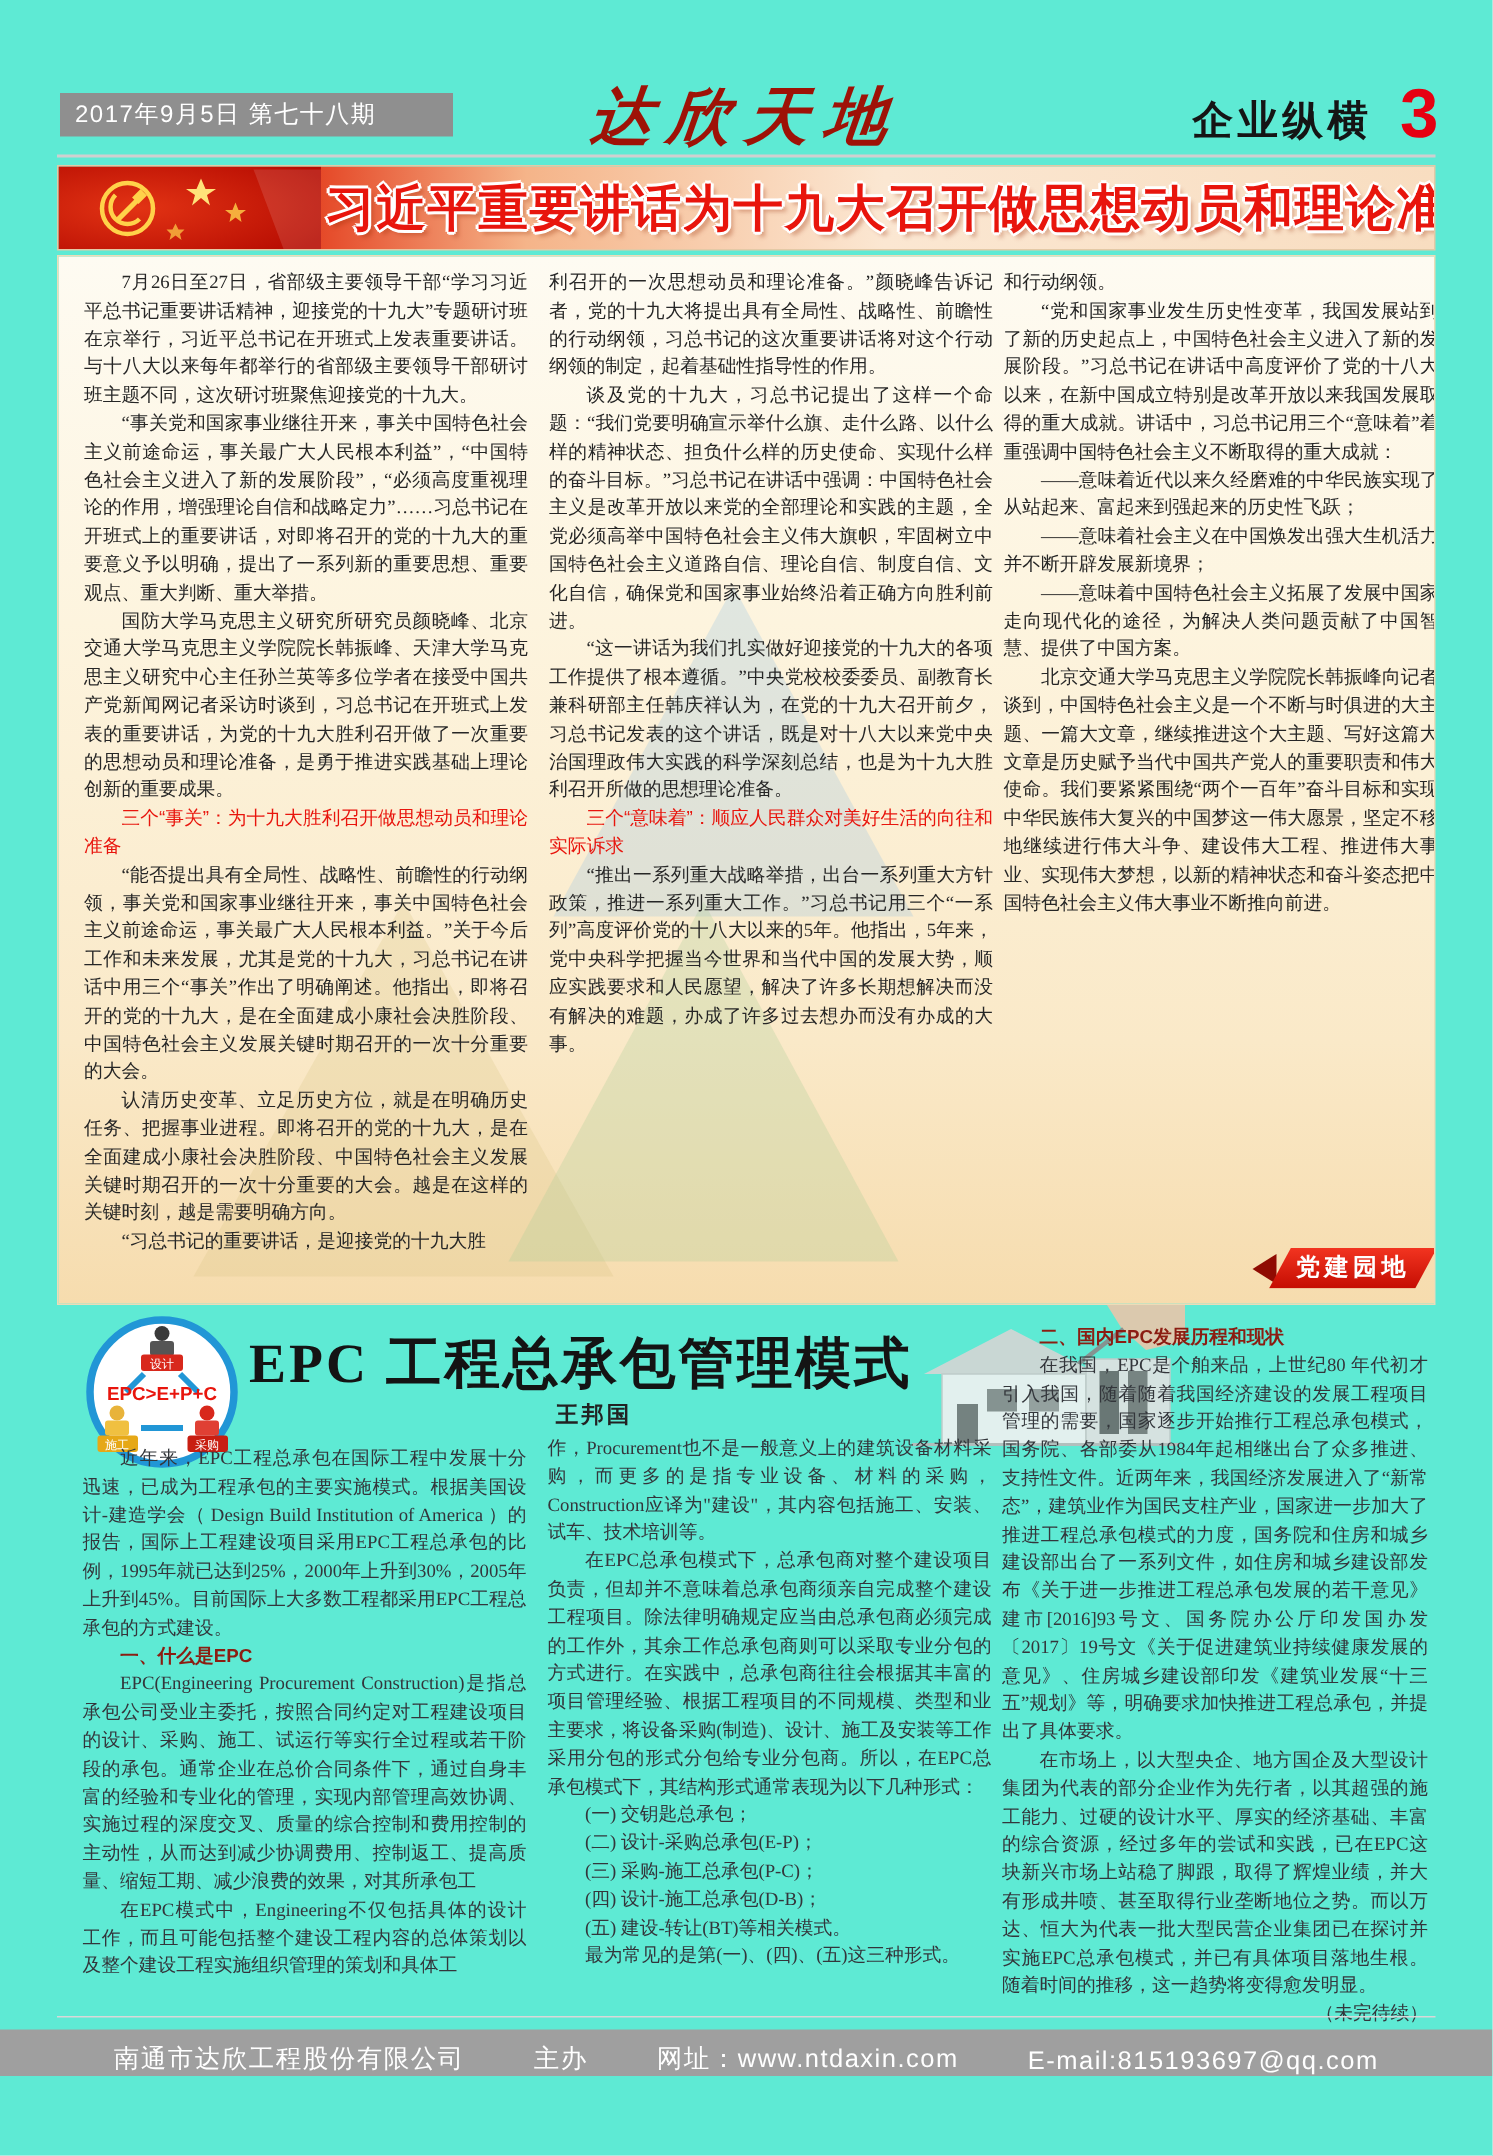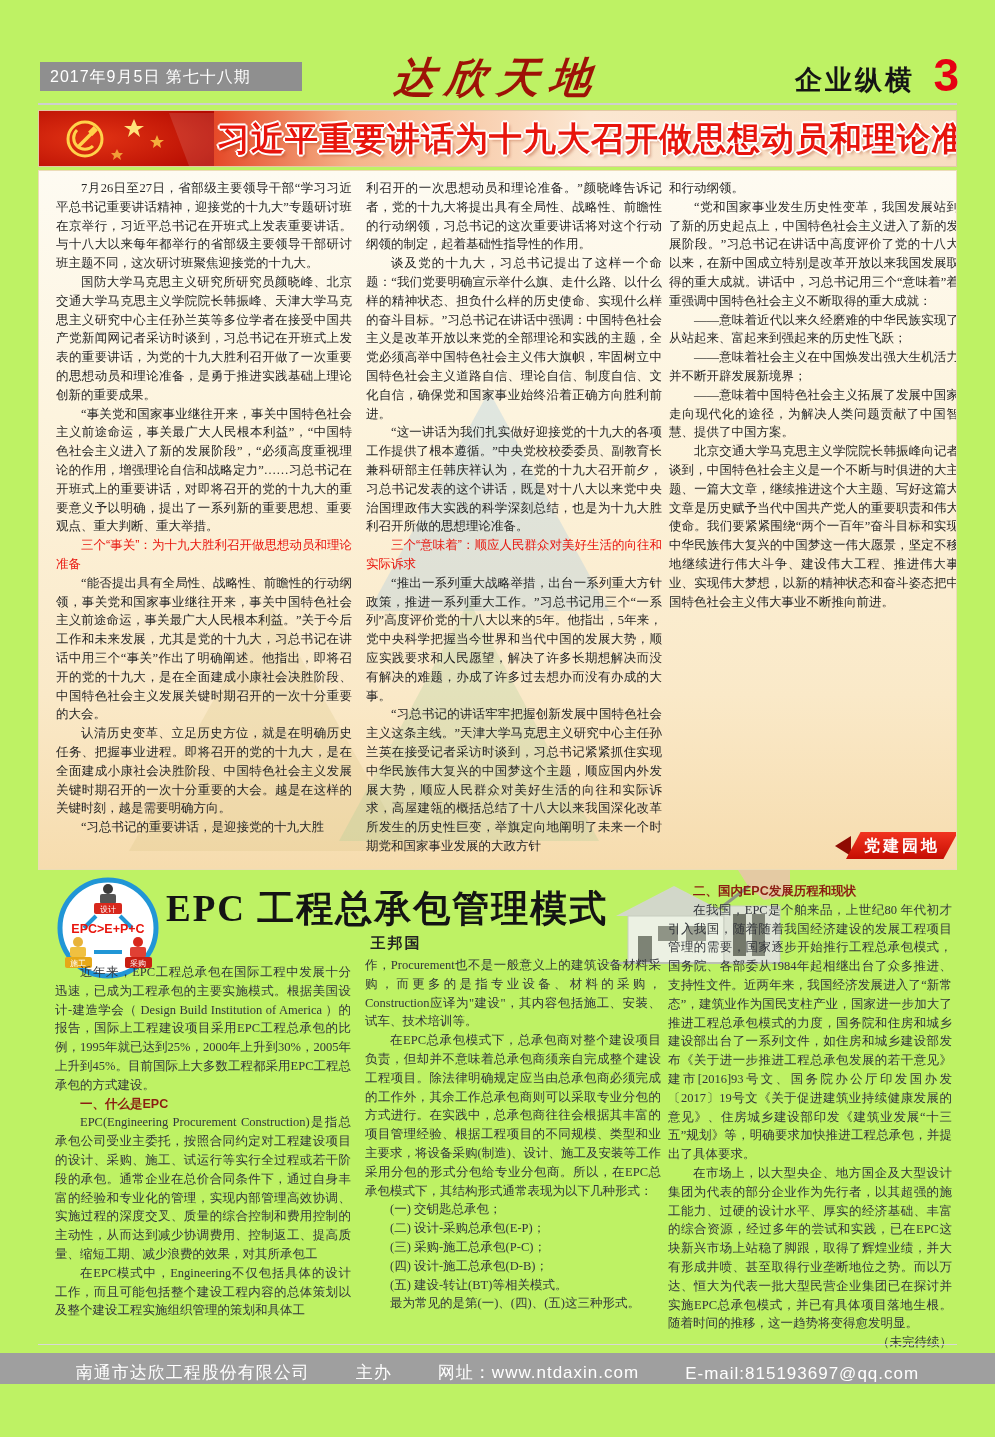--- a/index.html
+++ b/index.html
@@ -1,18 +1,18 @@
 <!DOCTYPE html>
 <html><head>
 <meta charset="utf-8">
 <style>
   html,body{margin:0;padding:0;background:#e9e9e9;}
   .page{
     position:relative;width:995px;height:1437px;margin:0 auto;
-    background:#bef264;overflow:hidden;
+    background:#5eead4;overflow:hidden;
     font-family:"Liberation Serif","DejaVu Serif",serif;
   }
   
   .date-box{
     position:absolute;left:40px;top:62px;width:262px;height:29px;
     background:#8f8f8f;color:#fff;
     font-family:"Liberation Sans","DejaVu Sans",sans-serif;
     font-size:16px;line-height:29px;padding-left:10px;box-sizing:border-box;
     letter-spacing:1px;
   }
@@ -147,34 +147,33 @@
     </svg>
     <div class="banner-headline">习近平重要讲话为十九大召开做思想动员和理论准备</div>
   </div>
 
   <div class="article1">
     <div class="tri tri1"></div>
     <div class="tri tri2"></div>
     <div class="tri tri3"></div>
     <div class="col c1">
         <p class="para">7月26日至27日，省部级主要领导干部“学习习近平总书记重要讲话精神，迎接党的十九大”专题研讨班在京举行，习近平总书记在开班式上发表重要讲话。与十八大以来每年都举行的省部级主要领导干部研讨班主题不同，这次研讨班聚焦迎接党的十九大。</p>
+        <p class="para">“事关党和国家事业继往开来，事关中国特色社会主义前途命运，事关最广大人民根本利益”，“中国特色社会主义进入了新的发展阶段”，“必须高度重视理论的作用，增强理论自信和战略定力”……习总书记在开班式上的重要讲话，对即将召开的党的十九大的重要意义予以明确，提出了一系列新的重要思想、重要观点、重大判断、重大举措。</p>
         <p class="para">国防大学马克思主义研究所研究员颜晓峰、北京交通大学马克思主义学院院长韩振峰、天津大学马克思主义研究中心主任孙兰英等多位学者在接受中国共产党新闻网记者采访时谈到，习总书记在开班式上发表的重要讲话，为党的十九大胜利召开做了一次重要的思想动员和理论准备，是勇于推进实践基础上理论创新的重要成果。</p>
-        <p class="para">“事关党和国家事业继往开来，事关中国特色社会主义前途命运，事关最广大人民根本利益”，“中国特色社会主义进入了新的发展阶段”，“必须高度重视理论的作用，增强理论自信和战略定力”……习总书记在开班式上的重要讲话，对即将召开的党的十九大的重要意义予以明确，提出了一系列新的重要思想、重要观点、重大判断、重大举措。</p>
         <p class="para sub">三个“事关”：为十九大胜利召开做思想动员和理论准备</p>
         <p class="para">“能否提出具有全局性、战略性、前瞻性的行动纲领，事关党和国家事业继往开来，事关中国特色社会主义前途命运，事关最广大人民根本利益。”关于今后工作和未来发展，尤其是党的十九大，习总书记在讲话中用三个“事关”作出了明确阐述。他指出，即将召开的党的十九大，是在全面建成小康社会决胜阶段、中国特色社会主义发展关键时期召开的一次十分重要的大会。</p>
         <p class="para">认清历史变革、立足历史方位，就是在明确历史任务、把握事业进程。即将召开的党的十九大，是在全面建成小康社会决胜阶段、中国特色社会主义发展关键时期召开的一次十分重要的大会。越是在这样的关键时刻，越是需要明确方向。</p>
         <p class="para">“习总书记的重要讲话，是迎接党的十九大胜</p>
       </div>
     <div class="col c2">
         <p class="para cont">利召开的一次思想动员和理论准备。”颜晓峰告诉记者，党的十九大将提出具有全局性、战略性、前瞻性的行动纲领，习总书记的这次重要讲话将对这个行动纲领的制定，起着基础性指导性的作用。</p>
         <p class="para">谈及党的十九大，习总书记提出了这样一个命题：“我们党要明确宣示举什么旗、走什么路、以什么样的精神状态、担负什么样的历史使命、实现什么样的奋斗目标。”习总书记在讲话中强调：中国特色社会主义是改革开放以来党的全部理论和实践的主题，全党必须高举中国特色社会主义伟大旗帜，牢固树立中国特色社会主义道路自信、理论自信、制度自信、文化自信，确保党和国家事业始终沿着正确方向胜利前进。</p>
         <p class="para">“这一讲话为我们扎实做好迎接党的十九大的各项工作提供了根本遵循。”中央党校校委委员、副教育长兼科研部主任韩庆祥认为，在党的十九大召开前夕，习总书记发表的这个讲话，既是对十八大以来党中央治国理政伟大实践的科学深刻总结，也是为十九大胜利召开所做的思想理论准备。</p>
         <p class="para sub">三个“意味着”：顺应人民群众对美好生活的向往和实际诉求</p>
         <p class="para">“推出一系列重大战略举措，出台一系列重大方针政策，推进一系列重大工作。”习总书记用三个“一系列”高度评价党的十八大以来的5年。他指出，5年来，党中央科学把握当今世界和当代中国的发展大势，顺应实践要求和人民愿望，解决了许多长期想解决而没有解决的难题，办成了许多过去想办而没有办成的大事。</p>
-        <p class="para">“习总书记的讲话牢牢把握创新发展中国特色社会主义这条主线。”天津大学马克思主义研究中心主任孙兰英在接受记者采访时谈到，习总书记紧紧抓住实现中华民族伟大复兴的中国梦这个主题，顺应国内外发展大势，顺应人民群众对美好生活的向往和实际诉求，高屋建瓴的概括总结了十八大以来我国深化改革所发生的历史性巨变，举旗定向地阐明了未来一个时期党和国家事业发展的大政方针</p>
       </div>
     <div class="col c3">
         <p class="para cont">和行动纲领。</p>
         <p class="para">“党和国家事业发生历史性变革，我国发展站到了新的历史起点上，中国特色社会主义进入了新的发展阶段。”习总书记在讲话中高度评价了党的十八大以来，在新中国成立特别是改革开放以来我国发展取得的重大成就。讲话中，习总书记用三个“意味着”着重强调中国特色社会主义不断取得的重大成就：</p>
         <p class="para">——意味着近代以来久经磨难的中华民族实现了从站起来、富起来到强起来的历史性飞跃；</p>
         <p class="para">——意味着社会主义在中国焕发出强大生机活力并不断开辟发展新境界；</p>
         <p class="para">——意味着中国特色社会主义拓展了发展中国家走向现代化的途径，为解决人类问题贡献了中国智慧、提供了中国方案。</p>
         <p class="para">北京交通大学马克思主义学院院长韩振峰向记者谈到，中国特色社会主义是一个不断与时俱进的大主题、一篇大文章，继续推进这个大主题、写好这篇大文章是历史赋予当代中国共产党人的重要职责和伟大使命。我们要紧紧围绕“两个一百年”奋斗目标和实现中华民族伟大复兴的中国梦这一伟大愿景，坚定不移地继续进行伟大斗争、建设伟大工程、推进伟大事业、实现伟大梦想，以新的精神状态和奋斗姿态把中国特色社会主义伟大事业不断推向前进。</p>
       </div>
     <div class="badge-wing"></div>

